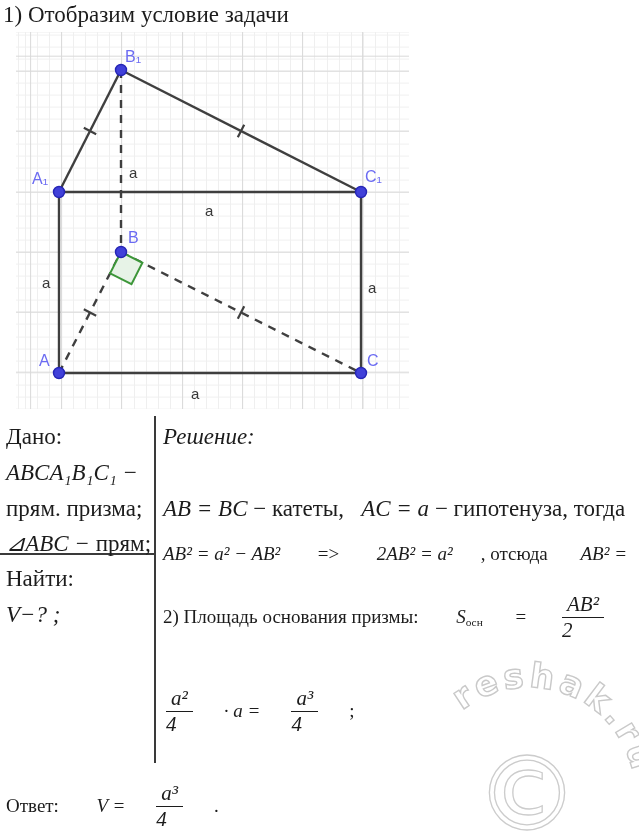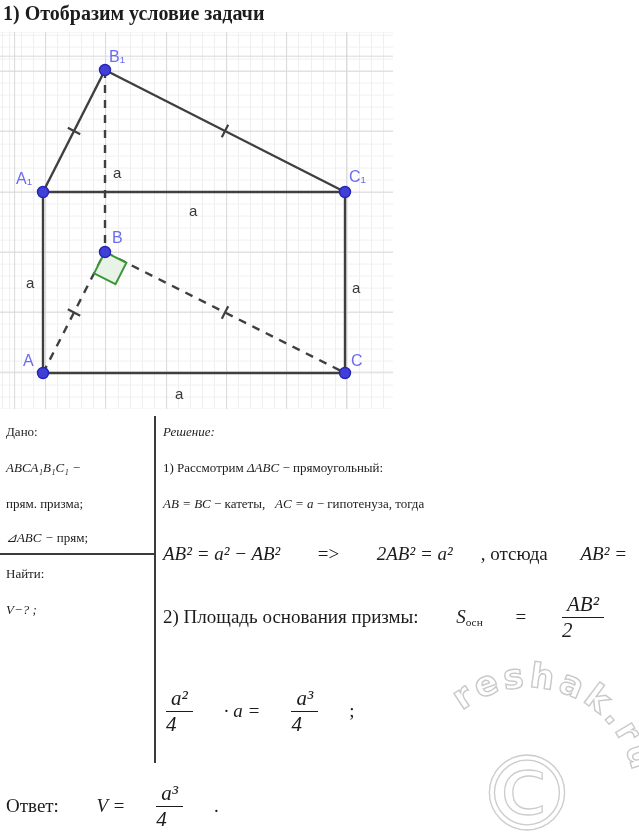--- a/index.html
+++ b/index.html
@@ -2,40 +2,40 @@
 <html><head>
 <meta charset="utf-8">
 <style>
   html,body{margin:0;padding:0;background:#fff;}
   #page{
     position:relative; width:639px; height:832px; background:#ffffff;
     overflow:hidden; font-family:"Liberation Serif","DejaVu Serif",serif;
     color:#1c1c1c;
   }
   .abs{position:absolute; white-space:pre;}
-  #title{left:3px; top:2px; font-size:20px;font-weight:bold;}
+  #title{left:3px; top:2px; font-size:23px;}
   
   #grid{
-    position:absolute; left:0; top:32px; width:393px; height:377px;
+    position:absolute; left:16px; top:32px; width:393px; height:377px;
     background-image:
       repeating-linear-gradient(to right, #d9d9d9 0 1px, transparent 1px 60.3px),
       repeating-linear-gradient(to bottom, #d9d9d9 0 1px, transparent 1px 60.3px),
       repeating-linear-gradient(to right, #efefef 0 1px, transparent 1px 12.06px),
       repeating-linear-gradient(to bottom, #efefef 0 1px, transparent 1px 12.06px);
     background-position: 45.1px 0, 0 38.7px, 9px 0, 0 2.6px;
   }
   #figure-svg{position:absolute; left:0; top:0;}
   .edge{stroke:#3f3f3f; stroke-width:2.4; fill:none;}
   .hidden-edge{stroke:#3f3f3f; stroke-width:2.4; fill:none; stroke-dasharray:8 7;}
   .tick{stroke:#3f3f3f; stroke-width:2.2;}
   .pt{fill:#4040d9; stroke:#2525b5; stroke-width:1.4;}
   .pt-label{fill:#6b6bf2; font-family:"Liberation Sans","DejaVu Sans",sans-serif; font-size:16px;}
   .a-label{fill:#383838; font-family:"Liberation Sans","DejaVu Sans",sans-serif; font-size:15px;}
   
-  .tline{font-size:13px;}
+  .tline{font-size:23px;}
   .it{font-style:italic;}
   .sub{font-size:0.60em; vertical-align:-0.28em; font-style:normal;}
   .frac{display:inline-block; vertical-align:middle; 
         line-height:1.08; font-size:21px; margin:0 3px;font-family:Liberation Serif, serif;}
   .frac .num{display:block; border-bottom:1.6px solid #1c1c1c; padding:0 5px 1px;}
   .frac .den{display:block; padding-top:1px;}
   .fline{display:flex; align-items:center; font-size:19px; white-space:pre;gap:28px;}
   .divider{position:absolute; background:#3a3a3a;}
   #v-divider{left:154px; top:416px; width:1.6px; height:347px;}
   #h-divider{left:0; top:553px; width:155px; height:1.6px;}
@@ -102,21 +102,20 @@
 
   <div class="abs tline" style="left:6px; top:424px;">Дано:</div>
   <div class="abs tline" style="left:6px; top:496px;">прям. призма;</div>
   <div class="abs tline it" style="left:6px; top:460px;">ABCA₁B₁C₁ −</div>
   <div class="abs tline" style="left:6px; top:530px;"><span class="it">⊿ABC −</span><span> прям;</span></div>
   <div class="abs tline" style="left:6px; top:566px;">Найти:</div>
   <div class="abs tline it" style="left:6px; top:602px;">V−? ;</div>
 
   <div class="abs tline" style="left:163px; top:424px;font-style:italic;">Решение:</div>
 
-  <div class="abs tline" style="left:163px; top:460px;"><span>1) Рассмотрим </span><span class="it">ΔABC</span><span> − прямоугольный:</span></div>
 
   <div class="abs tline" style="left:163px; top:496px;"><span class="it">AB = BC</span><span> − катеты,   </span><span class="it">AC = a</span><span> − гипотенуза, тогда</span></div>
 
   <div class="abs fline" style="left:163px; top:532px; height:44px;">
     <span class="it">AB² = a² − AB²</span><span>  =&gt;  </span><span class="it">2AB² = a²</span><span>, отсюда </span><span class="it">AB² =</span><span class="frac it"><span class="num">a²</span><span class="den">2</span></span><span>;</span>
   </div>
 
   <div class="abs fline" style="left:163px; top:595px; height:44px;">
     <span>2) Площадь основания призмы:  </span><span class="it"><span>S</span><span class="sub">осн</span></span><span> = </span><span class="frac it"><span class="num">AB²</span><span class="den">2</span></span><span> = </span><span class="frac it"><span class="num">a²</span><span class="den">4</span></span><span>;</span>
   </div>

